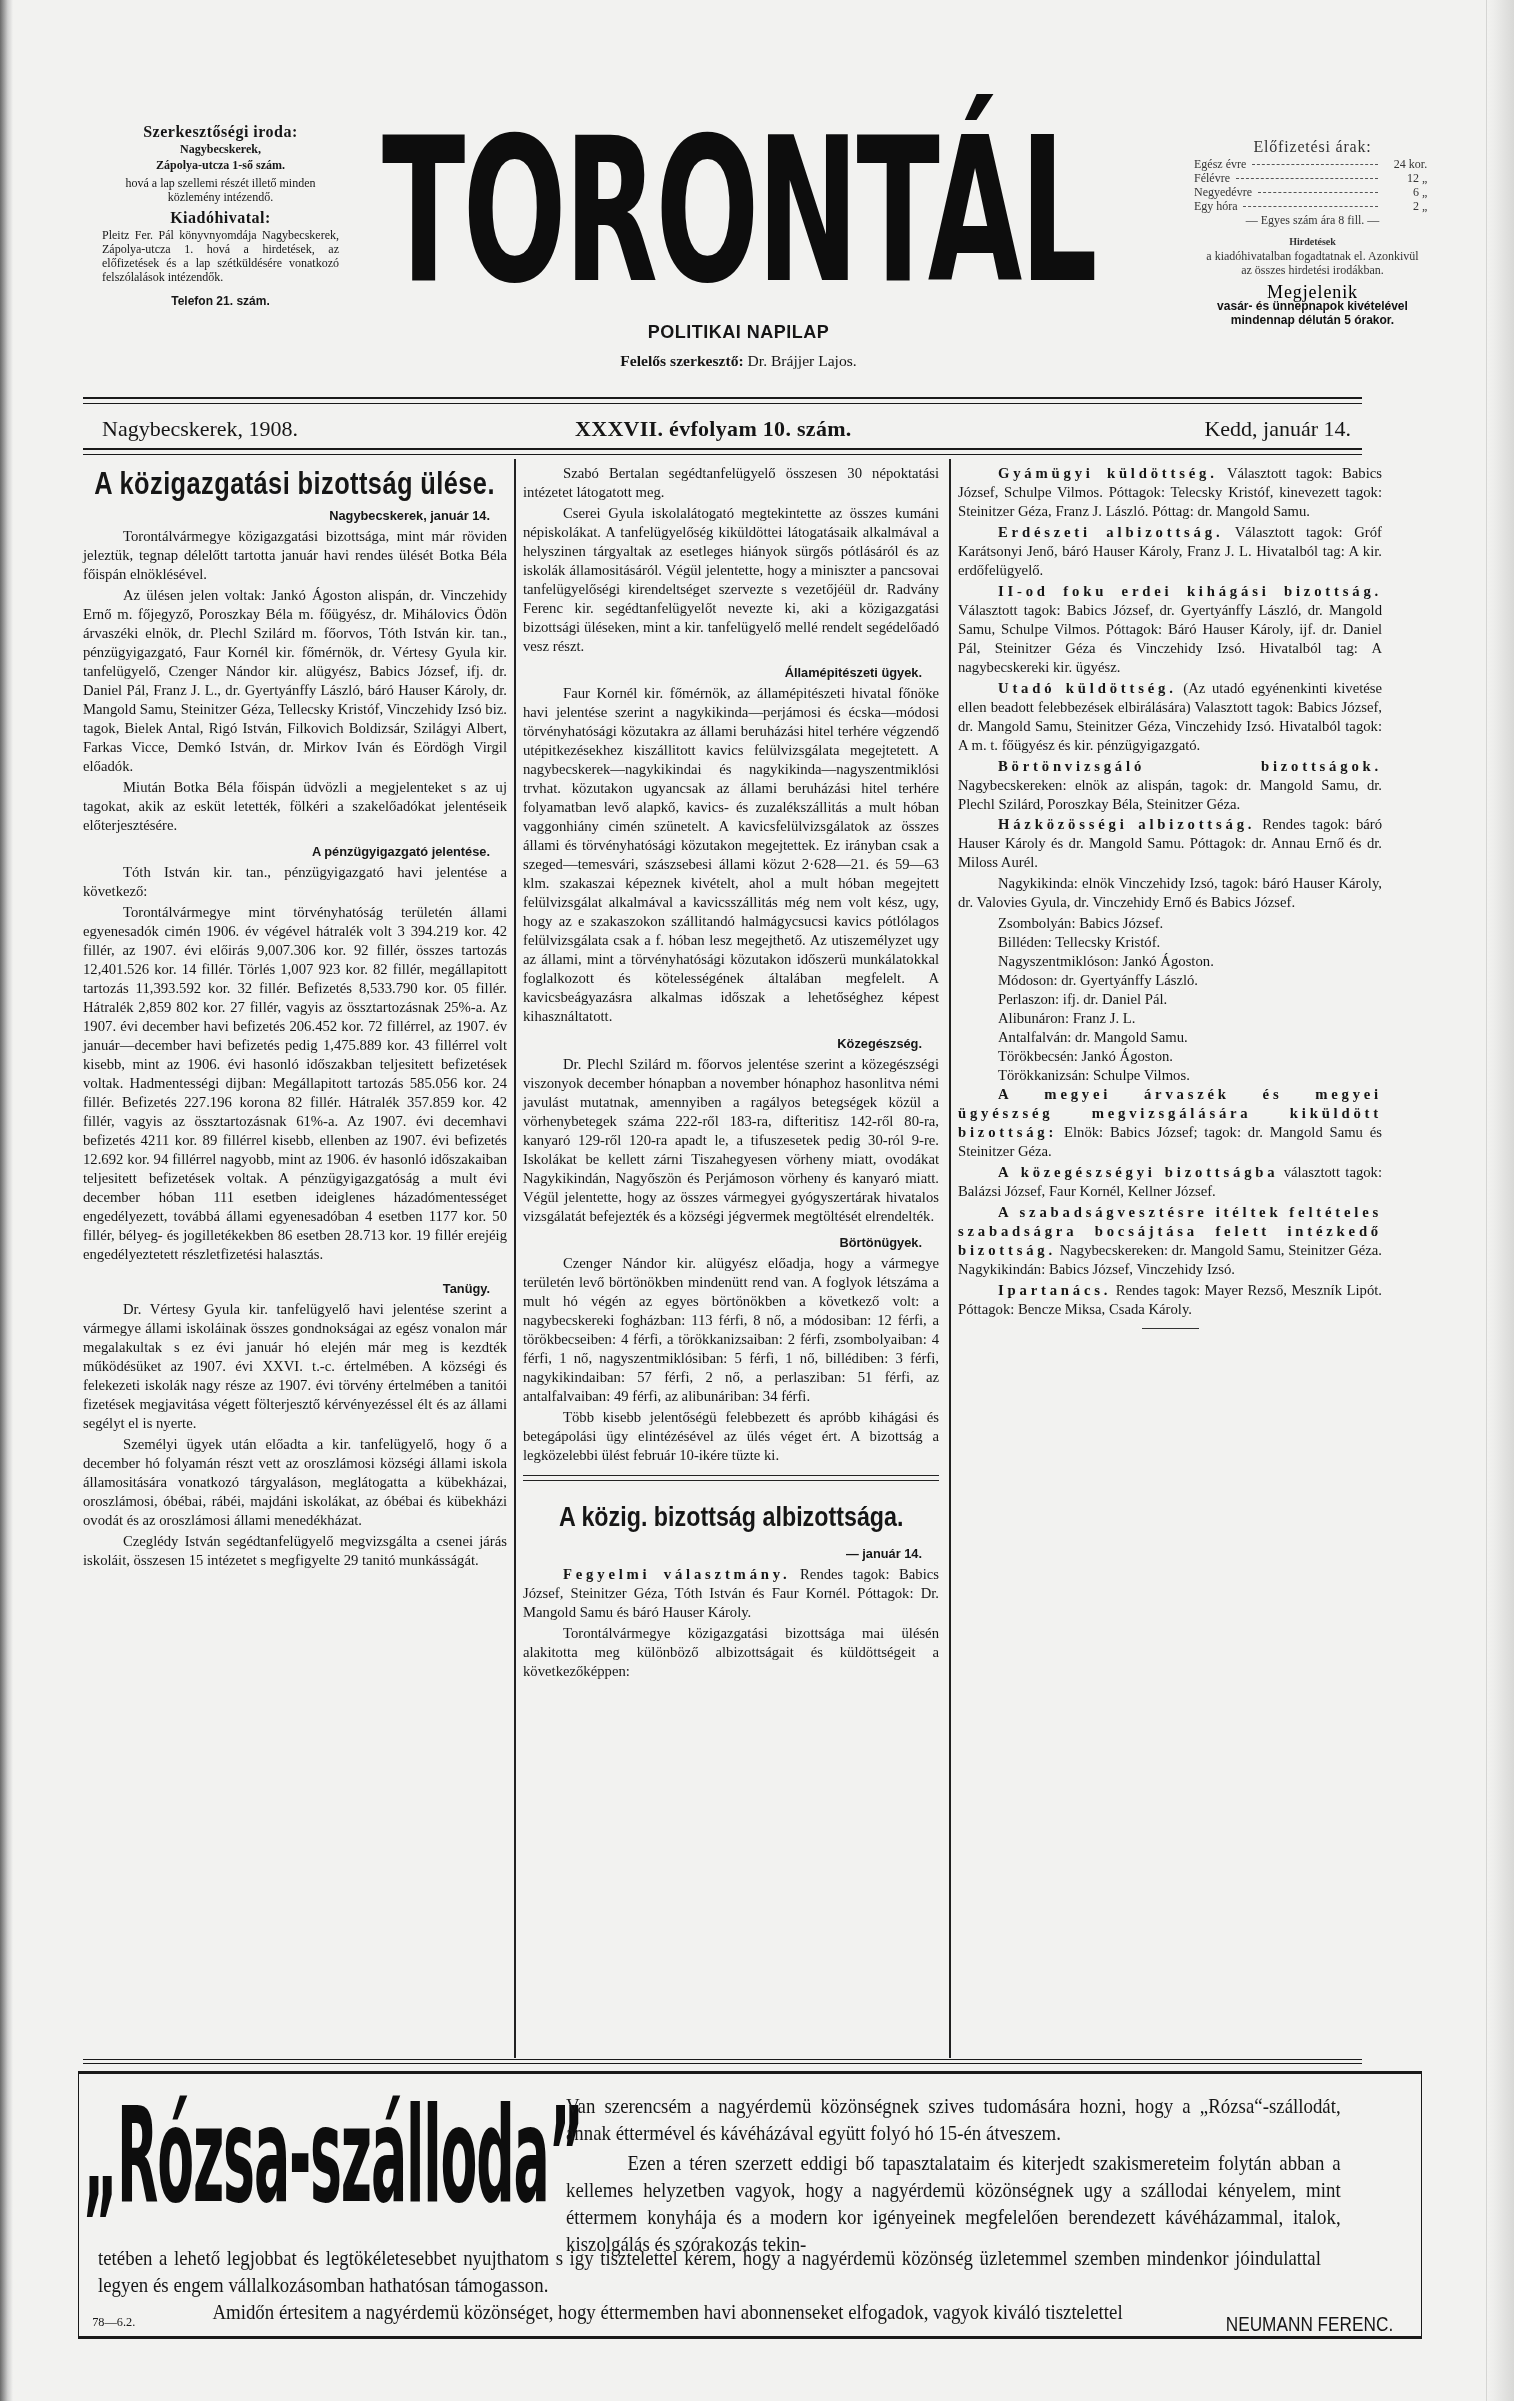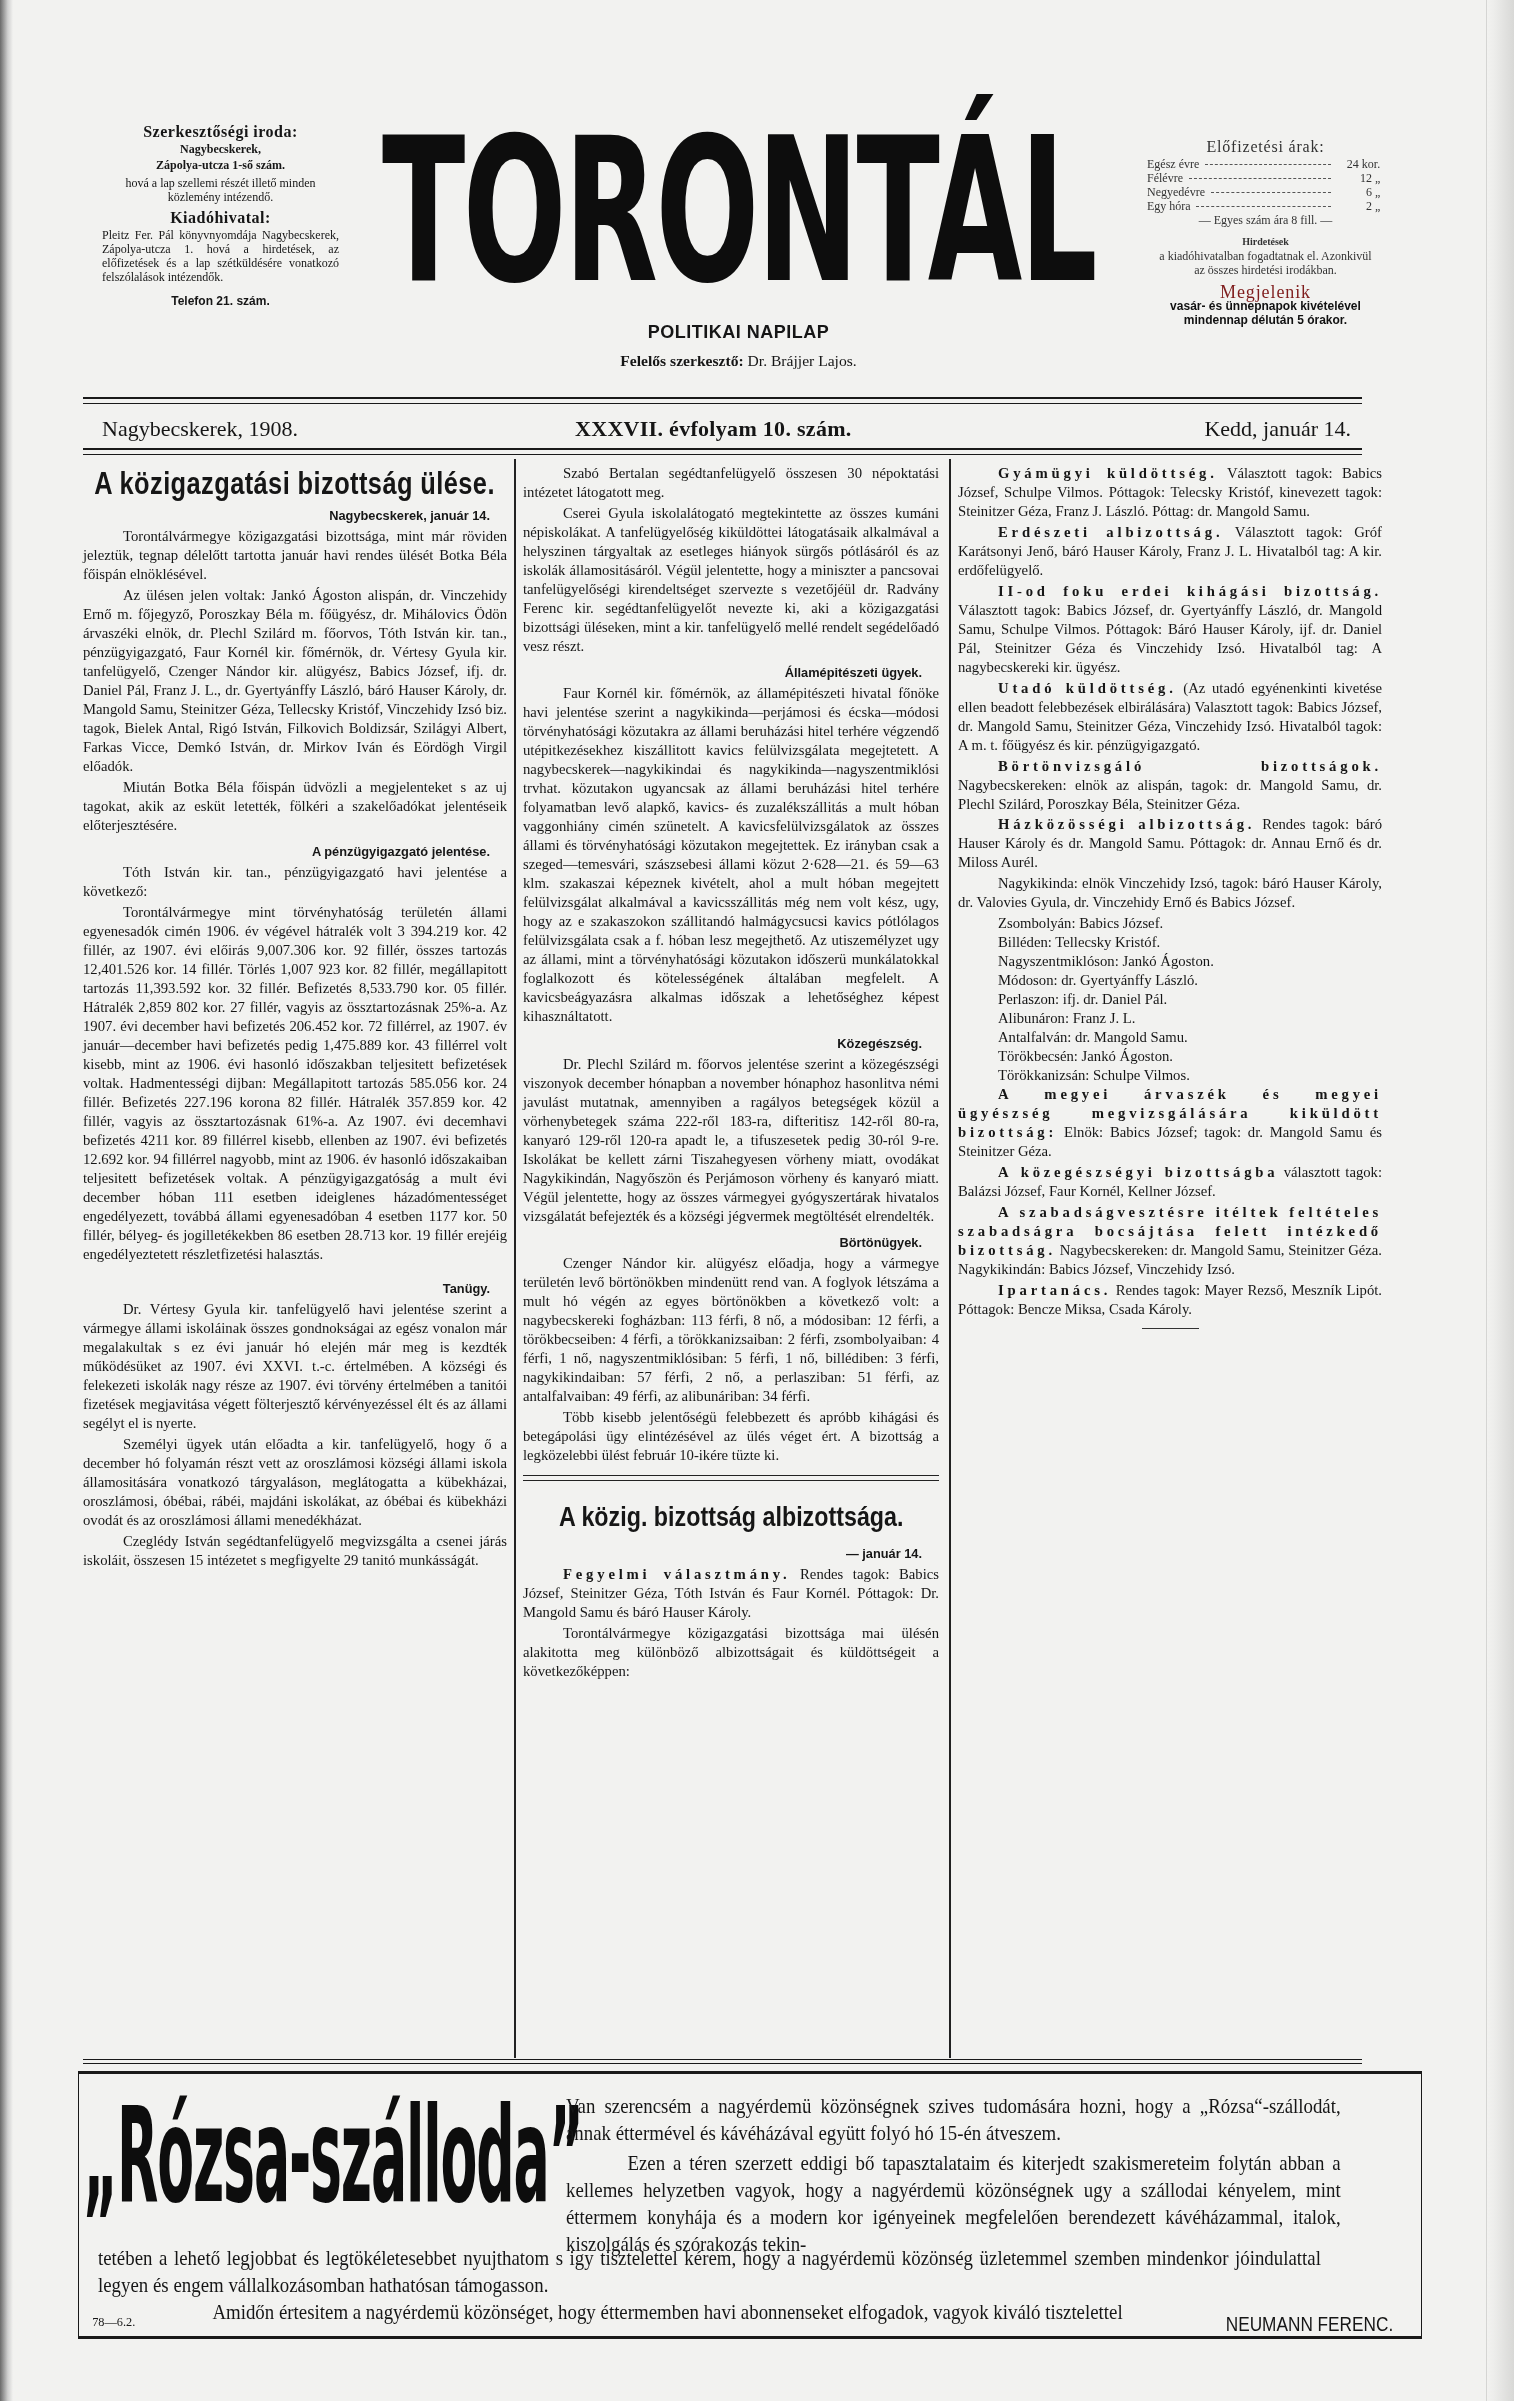--- a/index.html
+++ b/index.html
@@ -14,28 +14,28 @@
   .mast-left .l { display: block; }
   .mast-left .b { font-weight: bold; }
   .mast-left .tel { font-family: "Liberation Sans", sans-serif; font-weight: bold; font-size: 12px; margin-top: 9.5px; display: block; }
 
   .title-wrap { position: absolute; left: 360px; top: 112px; width: 757px; height: 199px; text-align: center; }
   .title { font-family: "DejaVu Sans", sans-serif; font-weight: bold; font-size: 185px; line-height: 185px; letter-spacing: -3.8px; transform: scaleX(0.66) scaleY(1.08); transform-origin: center top; white-space: nowrap; color: #0d0d0d; display: inline-block; margin-left: -199px; width: 1155px; }
   .subtitle { position: absolute; left: 360px; top: 322px; width: 757px; text-align: center; font-family: "Liberation Sans", sans-serif; font-weight: bold; font-size: 18px; letter-spacing: 0.5px; }
   .editor { position: absolute; left: 360px; top: 352px; width: 757px; text-align: center; font-size: 15.6px; }
   .editor .b { font-weight: bold; }
 
-  .mast-right { position: absolute; left: 1147px; top: 136px; width: 237px; text-align: center; font-size: 12px; line-height: 14px; color: #333; }
+  .mast-right { position: absolute; left: 1194px; top: 136px; width: 237px; text-align: center; font-size: 12px; line-height: 14px; color: #333; }
   .mast-right .h { font-size: 16px; line-height: 21px; letter-spacing: 0.8px; }
   .price-row { display: flex; justify-content: space-between; padding: 0 3.8px 0 0; }
   .price-row .nm { flex: 0 0 auto; }
   .price-row .dash { flex: 1; border-bottom: 1.9px dashed #555; margin: 0 5.7px 5.7px; }
   .price-row .val { width: 44px; text-align: right; }
   .mast-right .hirdet { font-weight: bold; font-size: 10px; margin-top: 8px; display:block; }
-  .mast-right .megj { font-size: 18px; letter-spacing: 0.9px; margin-top: 7.6px; display:block; color:#7f1d1d; }
+  .mast-right .megj { font-size: 18px; letter-spacing: 0.9px; margin-top: 7.6px; display:block; color:#000000; }
   .mast-right .sans { font-family: "Liberation Sans", sans-serif; font-weight: bold; font-size: 12px; color: #111; display:block; }
 
   .rule-double { position: absolute; left: 83px; width: 1279px; height: 6.6px; border-top: 2.8px solid #1a1a1a; border-bottom: 1.9px solid #1a1a1a; }
 
   .dateline { position: absolute; left: 102px; top: 416px; width: 1249px; height: 28px; font-size: 22px; }
   .dateline span { position: absolute; top: 0; white-space: nowrap; }
   .dl-left { left: 0; }
   .dl-mid { left: 473px; letter-spacing: 0.3px; font-weight: bold; }
   .dl-right { right: 0; }
 

